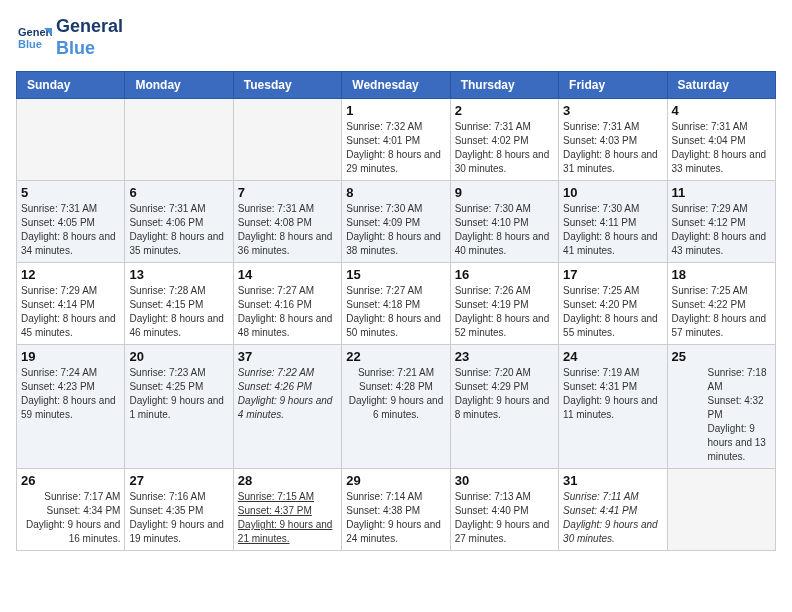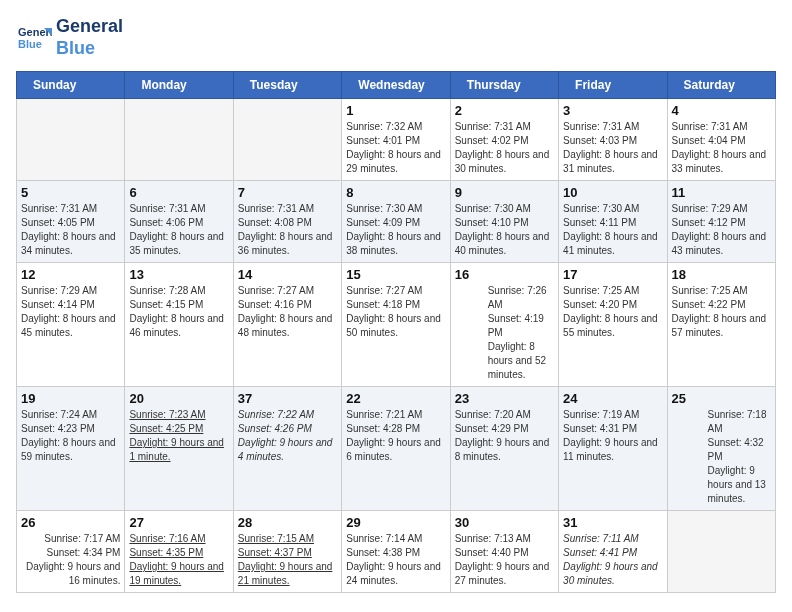--- a/index.html
+++ b/index.html
@@ -38,21 +38,21 @@
       color: #555;
     }
     .calendar {
       width: 100%;
       border-collapse: collapse;
       font-size: 11px;
     }
     .calendar th {
       background: #3a6bbf;
       color: #fff;
-      padding: 6px 16px;
+      padding: 6px 10px;
       text-align: left;
       font-weight: bold;
       font-size: 12px;
       border: 1px solid #2d56a0;
     }
     .calendar td {
       border: 1px solid #ccc;
       vertical-align: top;
       padding: 4px;
       width: 108px;
@@ -205,21 +205,21 @@
 Daylight: 8 hours and 48 minutes.</div>
         </td>
         <td>
           <div class="day-number">15</div>
           <div class="day-info" style="white-space: pre-line;">Sunrise: 7:27 AM
 Sunset: 4:18 PM
 Daylight: 8 hours and 50 minutes.</div>
         </td>
         <td>
           <div class="day-number">16</div>
-          <div class="day-info" style="white-space: pre-line; margin-left: 33px;">Sunrise: 7:26 AM
+          <div class="day-info" style="white-space: pre-line;">Sunrise: 7:26 AM
 Sunset: 4:19 PM
 Daylight: 8 hours and 52 minutes.</div>
         </td>
         <td>
           <div class="day-number">17</div>
           <div class="day-info" style="white-space: pre-line;">Sunrise: 7:25 AM
 Sunset: 4:20 PM
 Daylight: 8 hours and 55 minutes.</div>
         </td>
         <td>
@@ -231,33 +231,33 @@
       </tr>
       <tr class="row-shaded">
         <td>
           <div class="day-number">19</div>
           <div class="day-info" style="white-space: pre-line;">Sunrise: 7:24 AM
 Sunset: 4:23 PM
 Daylight: 8 hours and 59 minutes.</div>
         </td>
         <td>
           <div class="day-number">20</div>
-          <div class="day-info" style="white-space: pre-line; text-decoration: underline;">Sunrise: 7:23 AM
+          <div class="day-info" style="white-space: pre-line;">Sunrise: 7:23 AM
 Sunset: 4:25 PM
 Daylight: 9 hours and 1 minute.</div>
         </td>
         <td>
           <div class="day-number">37</div>
           <div class="day-info" style="white-space: pre-line; font-style: italic;">Sunrise: 7:22 AM
 Sunset: 4:26 PM
 Daylight: 9 hours and 4 minutes.</div>
         </td>
         <td>
           <div class="day-number">22</div>
-          <div class="day-info" style="white-space: pre-line;">Sunrise: 7:21 AM
+          <div class="day-info" style="white-space: pre-line; text-align: center;">Sunrise: 7:21 AM
 Sunset: 4:28 PM
 Daylight: 9 hours and 6 minutes.</div>
         </td>
         <td>
           <div class="day-number">23</div>
           <div class="day-info" style="white-space: pre-line;">Sunrise: 7:20 AM
 Sunset: 4:29 PM
 Daylight: 9 hours and 8 minutes.</div>
         </td>
         <td>
@@ -275,21 +275,21 @@
       </tr>
       <tr>
         <td>
           <div class="day-number">26</div>
           <div class="day-info" style="white-space: pre-line; text-align: right;">Sunrise: 7:17 AM
 Sunset: 4:34 PM
 Daylight: 9 hours and 16 minutes.</div>
         </td>
         <td>
           <div class="day-number">27</div>
-          <div class="day-info" style="white-space: pre-line; text-decoration: underline;">Sunrise: 7:16 AM
+          <div class="day-info" style="white-space: pre-line;">Sunrise: 7:16 AM
 Sunset: 4:35 PM
 Daylight: 9 hours and 19 minutes.</div>
         </td>
         <td>
           <div class="day-number">28</div>
           <div class="day-info" style="white-space: pre-line; text-decoration: underline;">Sunrise: 7:15 AM
 Sunset: 4:37 PM
 Daylight: 9 hours and 21 minutes.</div>
         </td>
         <td>

